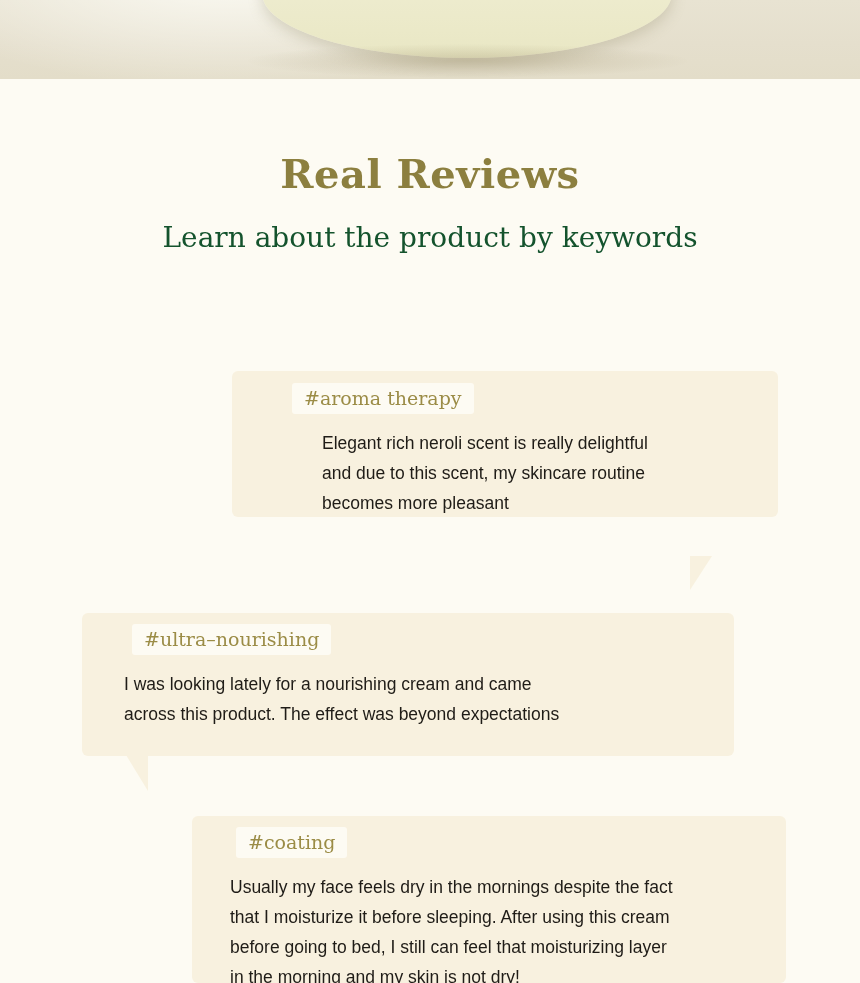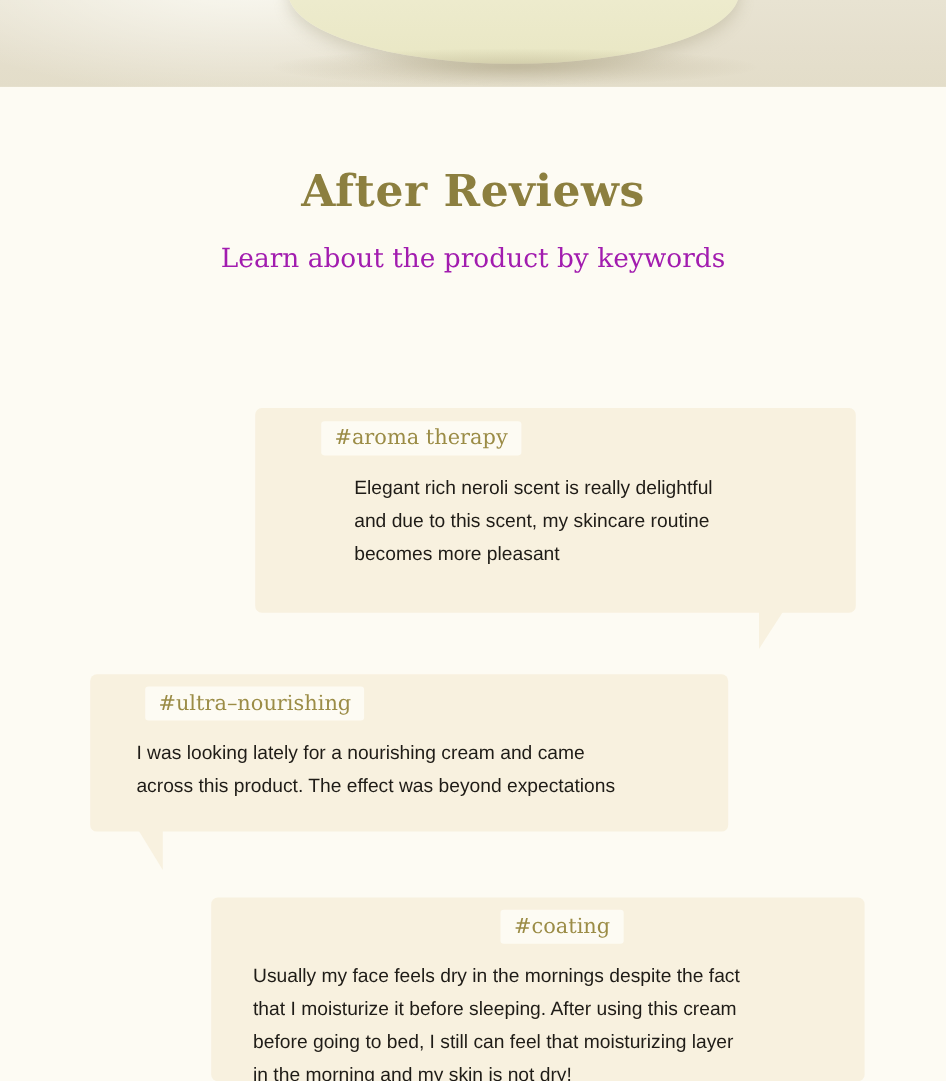--- a/index.html
+++ b/index.html
@@ -58,22 +58,22 @@
     font-family: "DejaVu Serif", "Liberation Serif", serif;
     font-weight: bold;
     font-size: 40px;
     letter-spacing: 0.5px;
     color: #8c7f3f;
     margin: 0;
     line-height: 1.2;
   }
   .subtitle {
     font-family: "DejaVu Serif", "Liberation Serif", serif;
-    font-size: 24px;
-    color: #a21caf;
+    font-size: 28px;
+    color: #14532d;
     margin: 22px 0 0 0;
     line-height: 1.3;
   }
 
   
   .bubble {
     position: absolute;
     background: #f8f1df;
     border-radius: 6px;
   }
@@ -92,55 +92,55 @@
     font-size: 17.5px;
     line-height: 1.72;
     white-space: pre-line;
   }
   .tail {
     position: absolute;
     width: 0; height: 0;
   }
 
   
-  #bubble-1 { left: 232px; top: 371px; width: 546px; height: 186px; }
+  #bubble-1 { left: 232px; top: 371px; width: 546px; height: 146px; }
   #bubble-1 .tag-row { padding: 12px 0 0 60px; }
   #bubble-1 .body { padding: 14px 30px 0 90px; }
   #tail-1 {
     left: 690px; top: 556px;
     border-left: 22px solid #f8f1df;
     border-bottom: 34px solid transparent;
   }
 
   
-  #bubble-2 { left: 82px; top: 613px; width: 580px; height: 143px; }
+  #bubble-2 { left: 82px; top: 613px; width: 652px; height: 143px; }
   #bubble-2 .tag-row { padding: 11px 0 0 50px; }
   #bubble-2 .body { padding: 14px 38px 0 42px; }
   #tail-2 {
     left: 126px; top: 755px;
     border-right: 22px solid #f8f1df;
     border-bottom: 36px solid transparent;
   }
 
   
   #bubble-3 { left: 192px; top: 816px; width: 594px; height: 167px; }
-  #bubble-3 .tag-row { padding: 11px 0 0 44px; text-align: center; }
+  #bubble-3 .tag-row { padding: 11px 0 0 44px; }
   #bubble-3 .body { padding: 14px 28px 0 38px; }
 </style>
 </head>
 <body>
 
 <div class="photo-band">
   <div class="glow"></div>
   <div class="jar"></div>
   <div class="jar-shadow"></div>
 </div>
 
 <div class="heading-wrap">
-  <h1 class="title">After Reviews</h1>
+  <h1 class="title">Real Reviews</h1>
   <p class="subtitle">Learn about the product by keywords</p>
 </div>
 
 <div class="bubble" id="bubble-1">
   <div class="tag-row">
     <span class="tag">#aroma therapy</span>
   </div>
   <div class="body">Elegant rich neroli scent is really delightful
 and due to this scent, my skincare routine
 becomes more pleasant</div>

